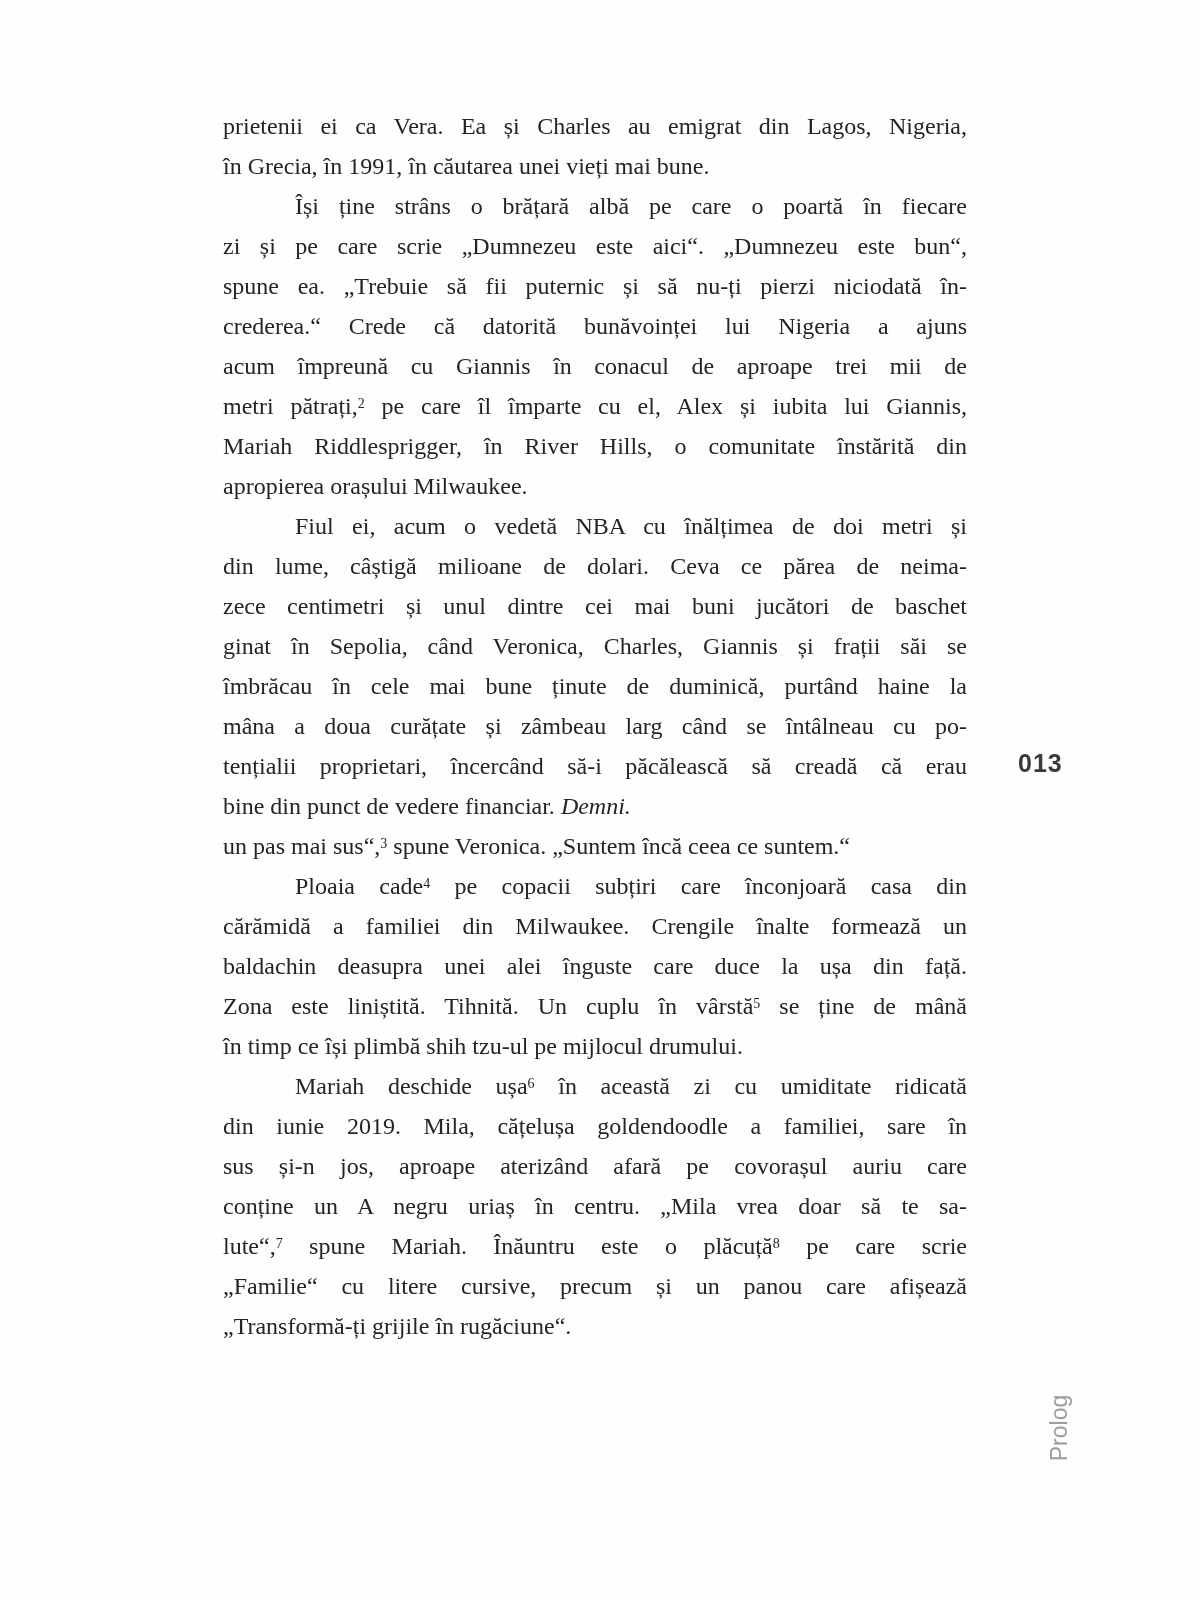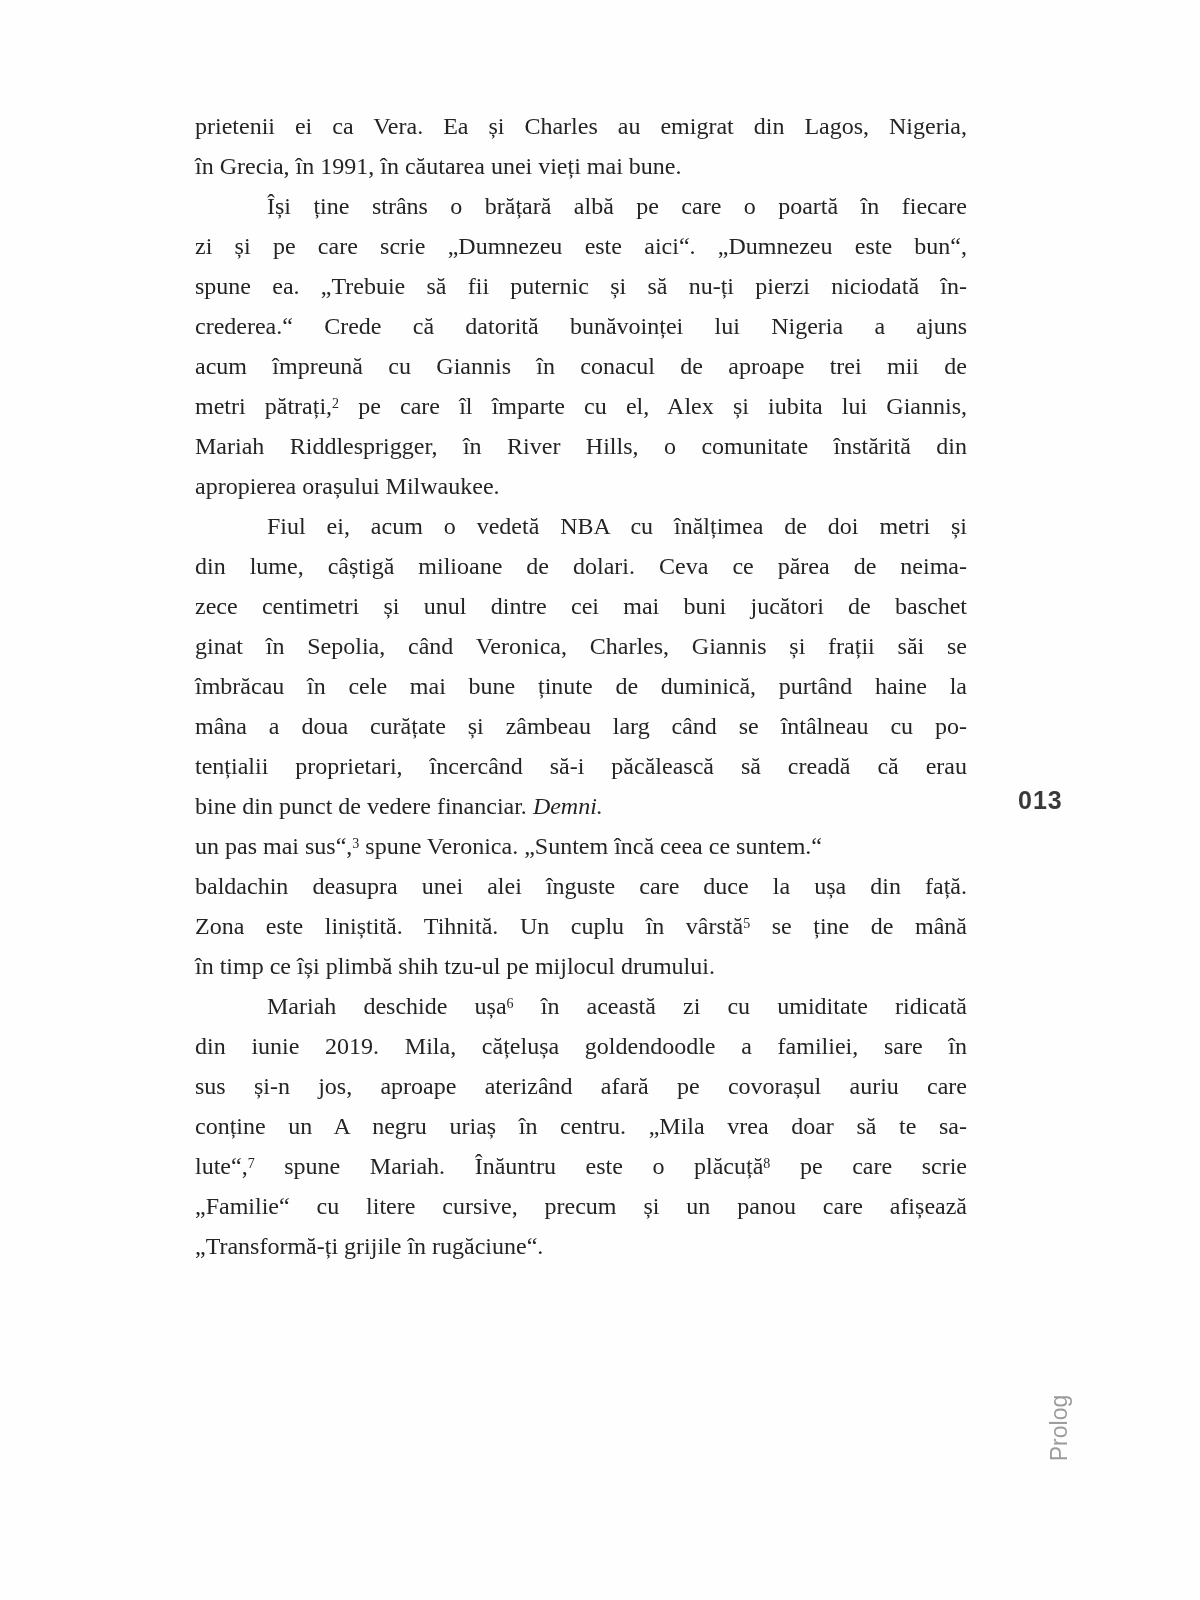--- a/index.html
+++ b/index.html
@@ -26,39 +26,40 @@
     line-height: 40px;
     -webkit-hyphens: none;
     hyphens: none;
   }
   .paragraph { margin: 0; }
   .line {
     text-align: justify;
     text-align-last: justify;
     text-justify: inter-word;
     white-space: normal;
+    margin-left: 28px;
   }
   .line.last {
     text-align-last: left;
   }
   .line.indent {
     text-indent: 72px;
   }
   .line sup {
     font-size: 14px;
     line-height: 0;
     position: relative;
     top: -0.45em;
     vertical-align: baseline;
   }
   .line em { }
   .page-number {
     position: absolute;
     left: 1018px;
-    top: 788px;
+    top: 751px;
     font-family: "Liberation Sans", "DejaVu Sans", sans-serif;
     font-weight: 700;
     font-size: 25px;
     line-height: 1;
     letter-spacing: 1px;
     color: #3a3a3a;
   }
   .running-footer {
     position: absolute;
     left: 1023px;
@@ -101,20 +102,22 @@
         <div class="line"><span>ginat în Sepolia, când Veronica, Charles, Giannis și frații săi se</span></div>
         <div class="line"><span>îmbrăcau în cele mai bune ținute de duminică, purtând haine la</span></div>
         <div class="line"><span>mâna a doua curățate și zâmbeau larg când se întâlneau cu po-</span></div>
         <div class="line"><span>tențialii proprietari, încercând să-i păcălească să creadă că erau</span></div>
         <div class="line last"><span>bine din punct de vedere financiar. </span><em>Demni.</em></div>
       </div>
       <div class="paragraph">
         <div class="line last"><span>un pas mai sus“,</span><sup>3</sup><span> spune Veronica. „Suntem încă ceea ce suntem.“</span></div>
       </div>
       <div class="paragraph">
+        <div class="line indent"><span>Ploaia cade</span><sup>4</sup><span> pe copacii subțiri care înconjoară casa din</span></div>
+        <div class="line"><span>cărămidă a familiei din Milwaukee. Crengile înalte formează un</span></div>
         <div class="line"><span>baldachin deasupra unei alei înguste care duce la ușa din față.</span></div>
         <div class="line"><span>Zona este liniștită. Tihnită. Un cuplu în vârstă</span><sup>5</sup><span> se ține de mână</span></div>
         <div class="line last"><span>în timp ce își plimbă shih tzu-ul pe mijlocul drumului.</span></div>
       </div>
       <div class="paragraph">
         <div class="line indent"><span>Mariah deschide ușa</span><sup>6</sup><span> în această zi cu umiditate ridicată</span></div>
         <div class="line"><span>din iunie 2019. Mila, cățelușa goldendoodle a familiei, sare în</span></div>
         <div class="line"><span>sus și-n jos, aproape aterizând afară pe covorașul auriu care</span></div>
         <div class="line"><span>conține un A negru uriaș în centru. „Mila vrea doar să te sa-</span></div>
         <div class="line"><span>lute“,</span><sup>7</sup><span> spune Mariah. Înăuntru este o plăcuță</span><sup>8</sup><span> pe care scrie</span></div>

